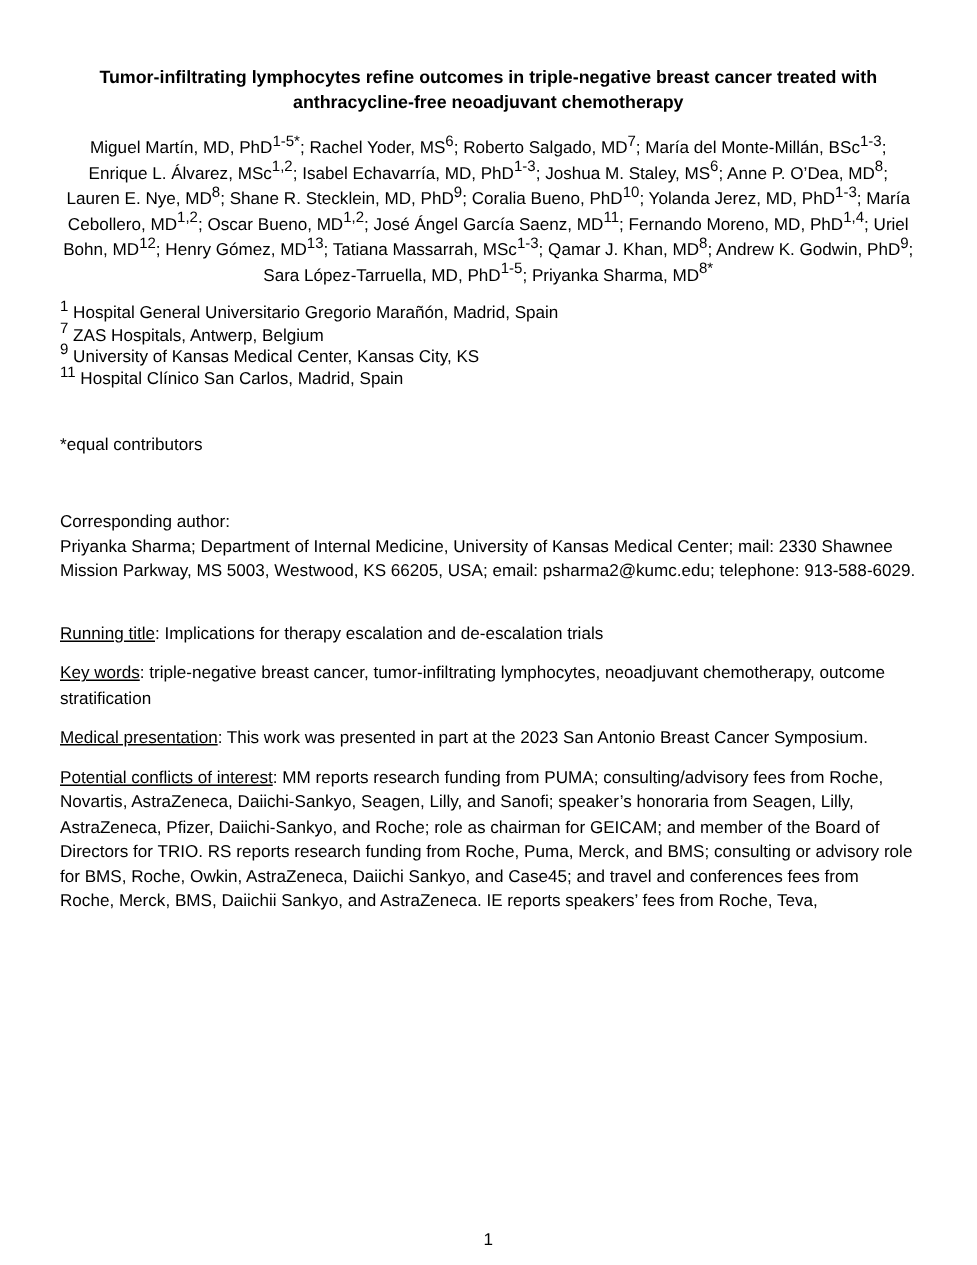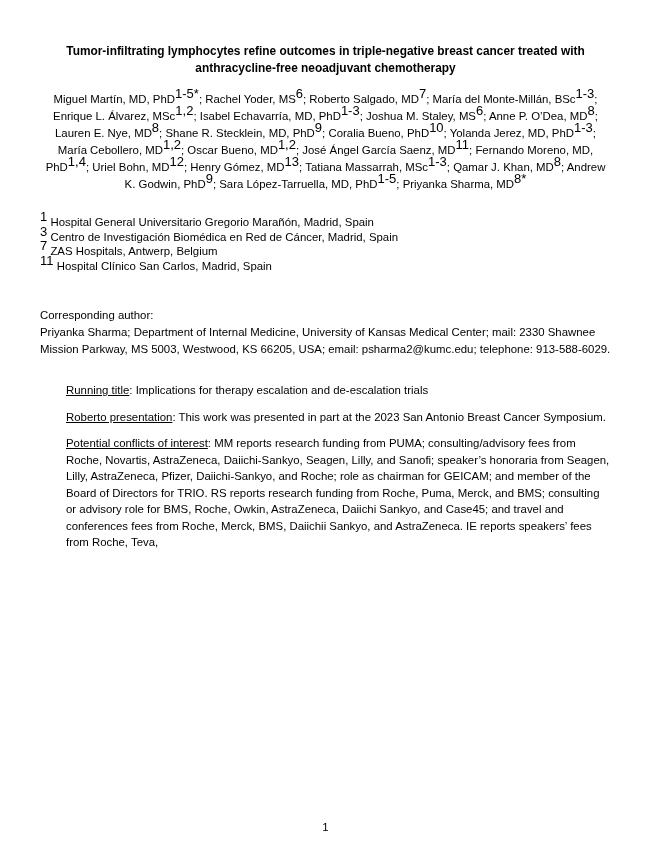--- a/index.html
+++ b/index.html
@@ -26,45 +26,44 @@
     font-weight: bold;
     line-height: 16.5px;
     text-align: center;
   }
   .authors {
     margin: 15px 0 0 0;
     line-height: 16.9px;
     text-align: center;
   }
   sup {
-    font-size: 13px;
+    font-size: 10px;
     line-height: 0;
     vertical-align: super;
   }
   .affiliations {
-    margin-top: 23px;
+    margin-top: 10px;
     line-height: 14.5px;
   }
   .aff-line {
     white-space: nowrap;
   }
   .equal {
     margin: 29px 0 0 0;
     line-height: 16.5px;
   }
   .corr {
     margin: 34px 0 16px 0;
     line-height: 16.6px;
   }
   .corr div {
     margin: 0;
   }
   .sections {
     margin-top: 25px;
-    margin-left: 26px;
   }
   .sections p.para {
     margin: 10px 0 0 0;
     line-height: 16.5px;
   }
   .sections p.para:first-child {
     margin-top: 0;
   }
   .ul {
     text-decoration: underline;
@@ -82,32 +81,34 @@
 <body>
 
 <div class="page">
 
   <h1 class="title">Tumor-infiltrating lymphocytes refine outcomes in triple-negative breast cancer treated with anthracycline-free neoadjuvant chemotherapy</h1>
 
   <p class="authors"><span>Miguel Martín, MD, PhD</span><sup>1-5*</sup>; <span>Rachel Yoder, MS</span><sup>6</sup>; <span>Roberto Salgado, MD</span><sup>7</sup>; <span>María del Monte-Millán, BSc</span><sup>1-3</sup>; <span>Enrique L. Álvarez, MSc</span><sup>1,2</sup>; <span>Isabel Echavarría, MD, PhD</span><sup>1-3</sup>; <span>Joshua M. Staley, MS</span><sup>6</sup>; <span>Anne P. O’Dea, MD</span><sup>8</sup>; <span>Lauren E. Nye, MD</span><sup>8</sup>; <span>Shane R. Stecklein, MD, PhD</span><sup>9</sup>; <span>Coralia Bueno, PhD</span><sup>10</sup>; <span>Yolanda Jerez, MD, PhD</span><sup>1-3</sup>; <span>María Cebollero, MD</span><sup>1,2</sup>; <span>Oscar Bueno, MD</span><sup>1,2</sup>; <span>José Ángel García Saenz, MD</span><sup>11</sup>; <span>Fernando Moreno, MD, PhD</span><sup>1,4</sup>; <span>Uriel Bohn, MD</span><sup>12</sup>; <span>Henry Gómez, MD</span><sup>13</sup>; <span>Tatiana Massarrah, MSc</span><sup>1-3</sup>; <span>Qamar J. Khan, MD</span><sup>8</sup>; <span>Andrew K. Godwin, PhD</span><sup>9</sup>; <span>Sara López-Tarruella, MD, PhD</span><sup>1-5</sup>; <span>Priyanka Sharma, MD</span><sup>8*</sup></p>
 
   <div class="affiliations">
       <div class="aff-line"><sup>1</sup> Hospital General Universitario Gregorio Marañón, Madrid, Spain</div>
-      <div class="aff-line"><sup>3</sup> Centro de Investigación Biomédica en Red de Cáncer, Madrid, Spain</div>
       <div class="aff-line"><sup>7</sup> ZAS Hospitals, Antwerp, Belgium</div>
+      <div class="aff-line"><sup>9</sup> University of Kansas Medical Center, Kansas City, KS</div>
       <div class="aff-line"><sup>11</sup> Hospital Clínico San Carlos, Madrid, Spain</div>
     </div>
 
+  <p class="equal">*equal contributors</p>
 
   <div class="corr">
     <div>Corresponding author:</div>
     <div>Priyanka Sharma; Department of Internal Medicine, University of Kansas Medical Center; mail: 2330 Shawnee Mission Parkway, MS 5003, Westwood, KS 66205, USA; email: psharma2@kumc.edu; telephone: 913-588-6029.</div>
   </div>
 
   <div class="sections">
       <p class="para"><span class="ul">Running title</span>: Implications for therapy escalation and de-escalation trials</p>
-      <p class="para"><span class="ul">Roberto presentation</span>: This work was presented in part at the 2023 San Antonio Breast Cancer Symposium.</p>
+      <p class="para"><span class="ul">Key words</span>: triple-negative breast cancer, tumor-infiltrating lymphocytes, neoadjuvant chemotherapy, outcome stratification</p>
+      <p class="para"><span class="ul">Medical presentation</span>: This work was presented in part at the 2023 San Antonio Breast Cancer Symposium.</p>
       <p class="para"><span class="ul">Potential conflicts of interest</span>: MM reports research funding from PUMA; consulting/advisory fees from Roche, Novartis, AstraZeneca, Daiichi-Sankyo, Seagen, Lilly, and Sanofi; speaker’s honoraria from Seagen, Lilly, AstraZeneca, Pfizer, Daiichi-Sankyo, and Roche; role as chairman for GEICAM; and member of the Board of Directors for TRIO. RS reports research funding from Roche, Puma, Merck, and BMS; consulting or advisory role for BMS, Roche, Owkin, AstraZeneca, Daiichi Sankyo, and Case45; and travel and conferences fees from Roche, Merck, BMS, Daiichii Sankyo, and AstraZeneca. IE reports speakers’ fees from Roche, Teva,</p>
     </div>
 
   <div class="page-number">1</div>
 
 </div>
 
 </body></html>

